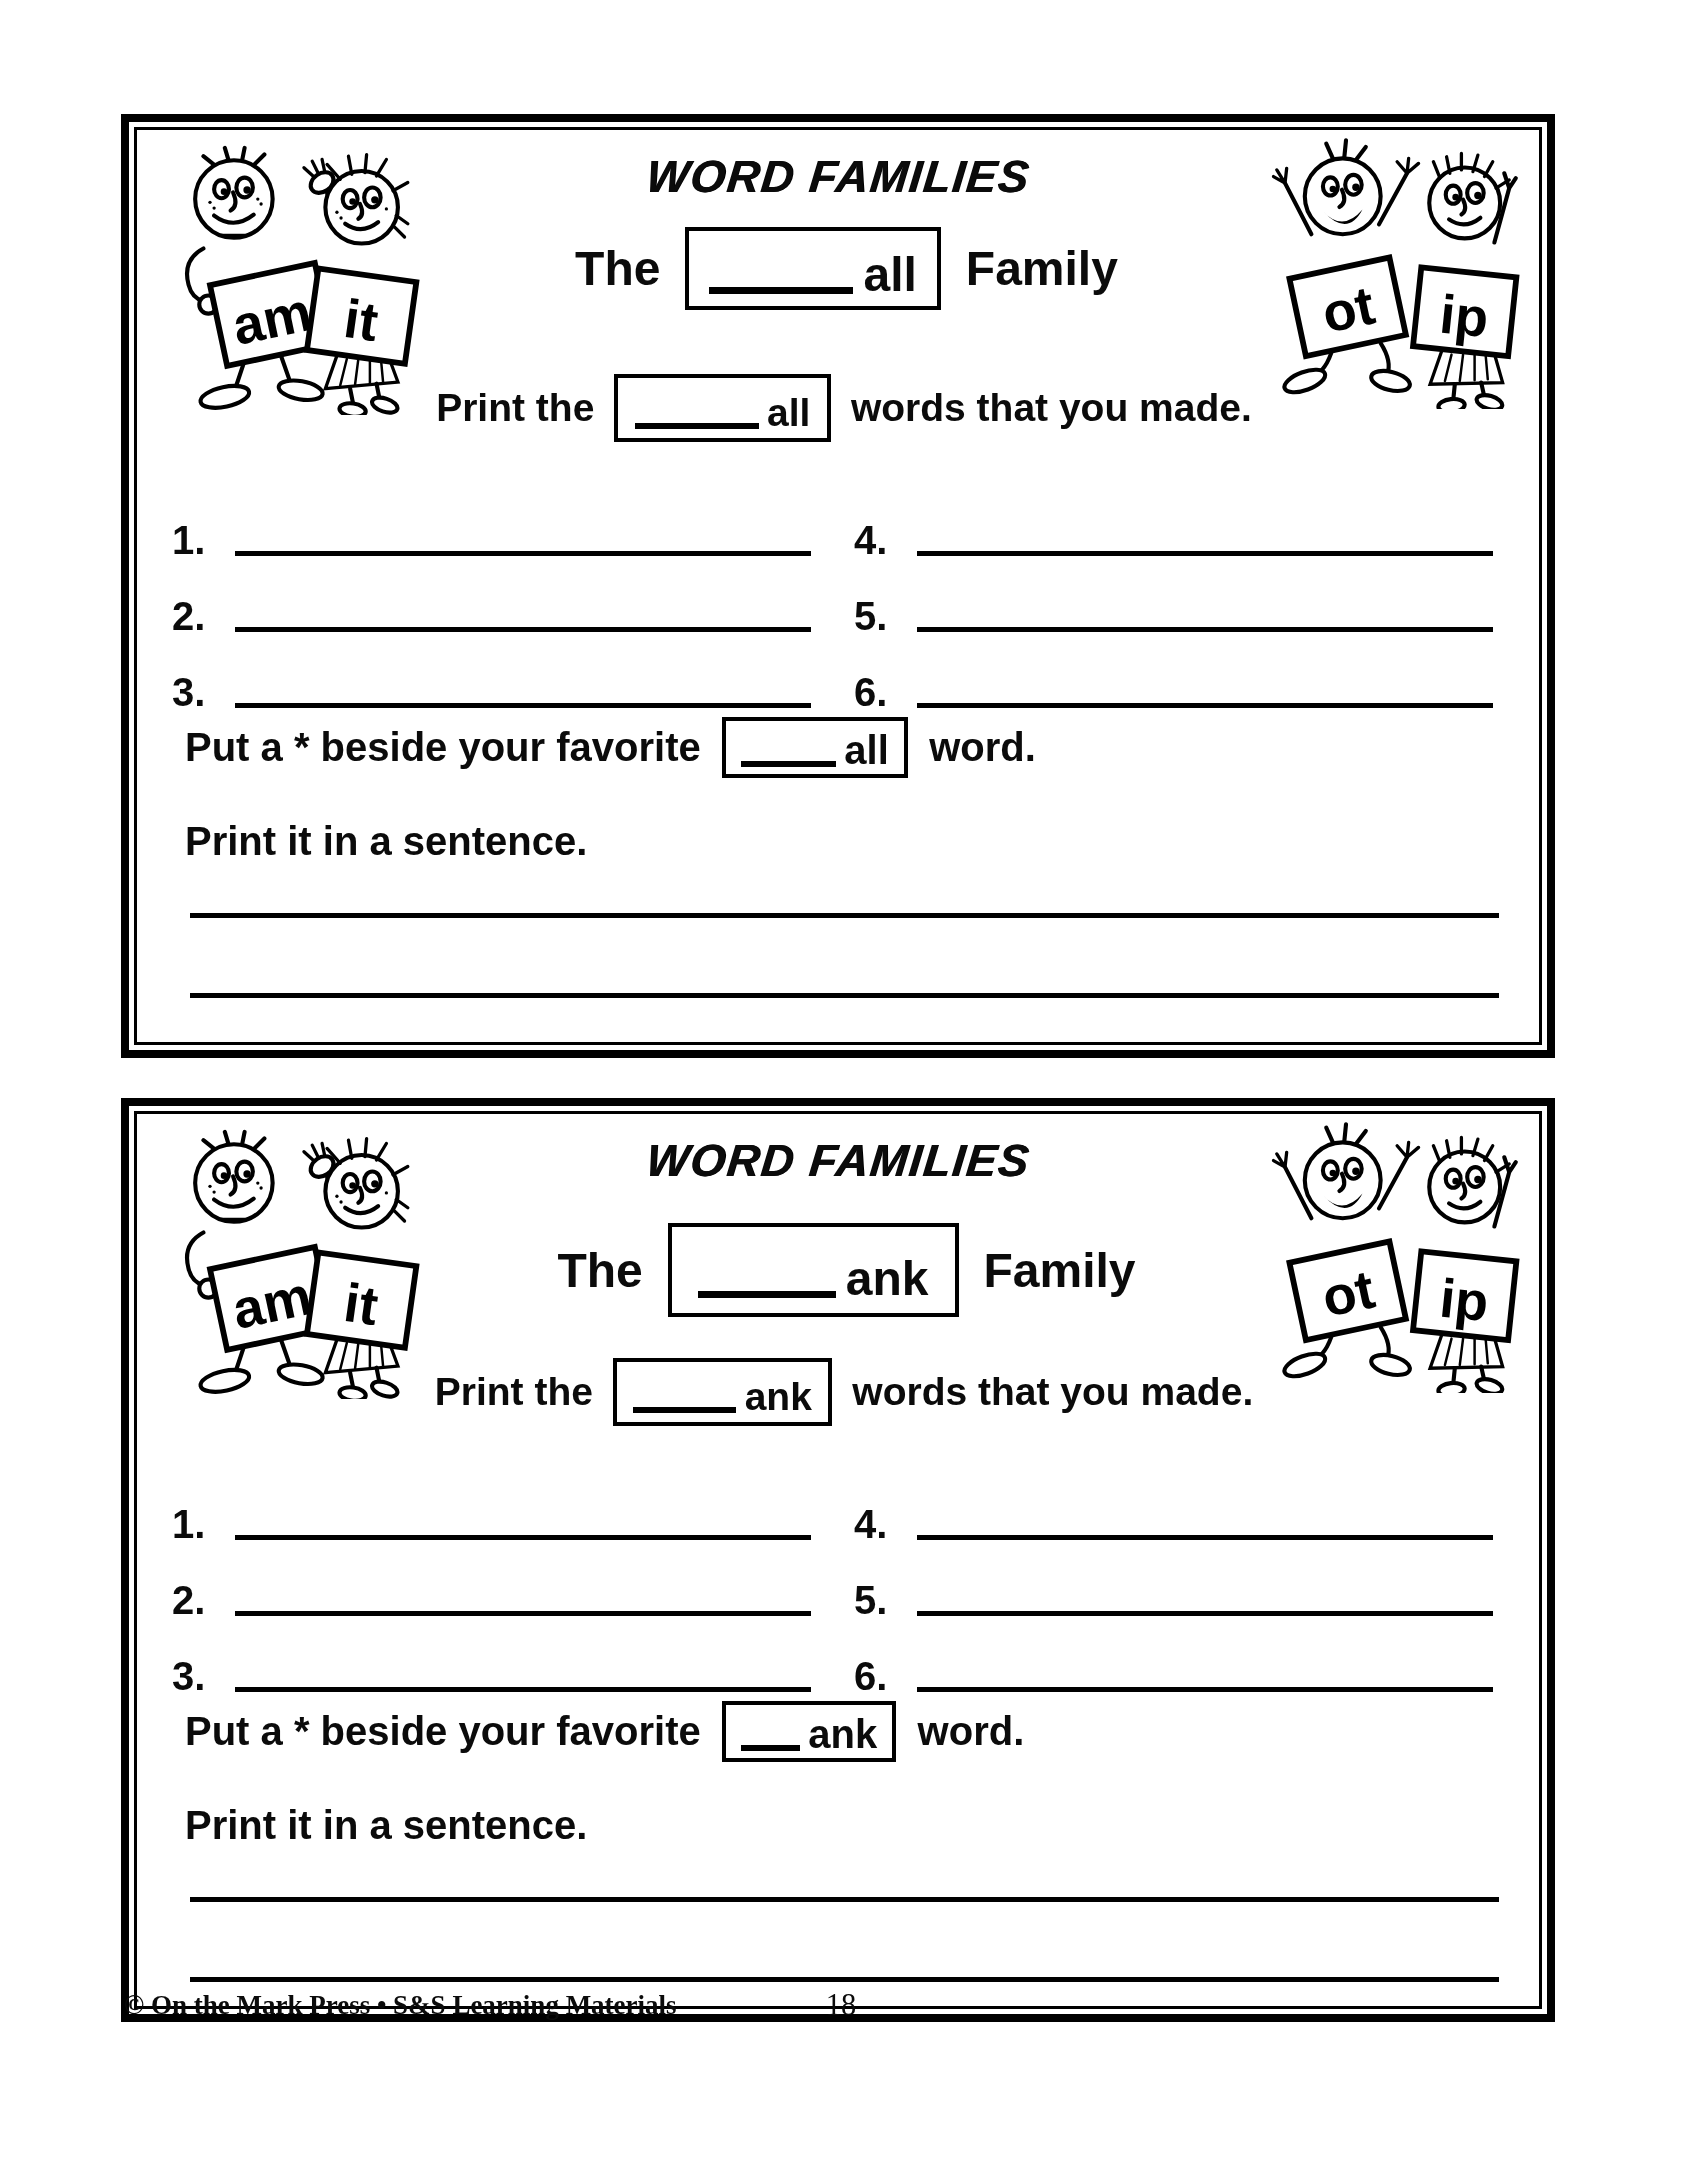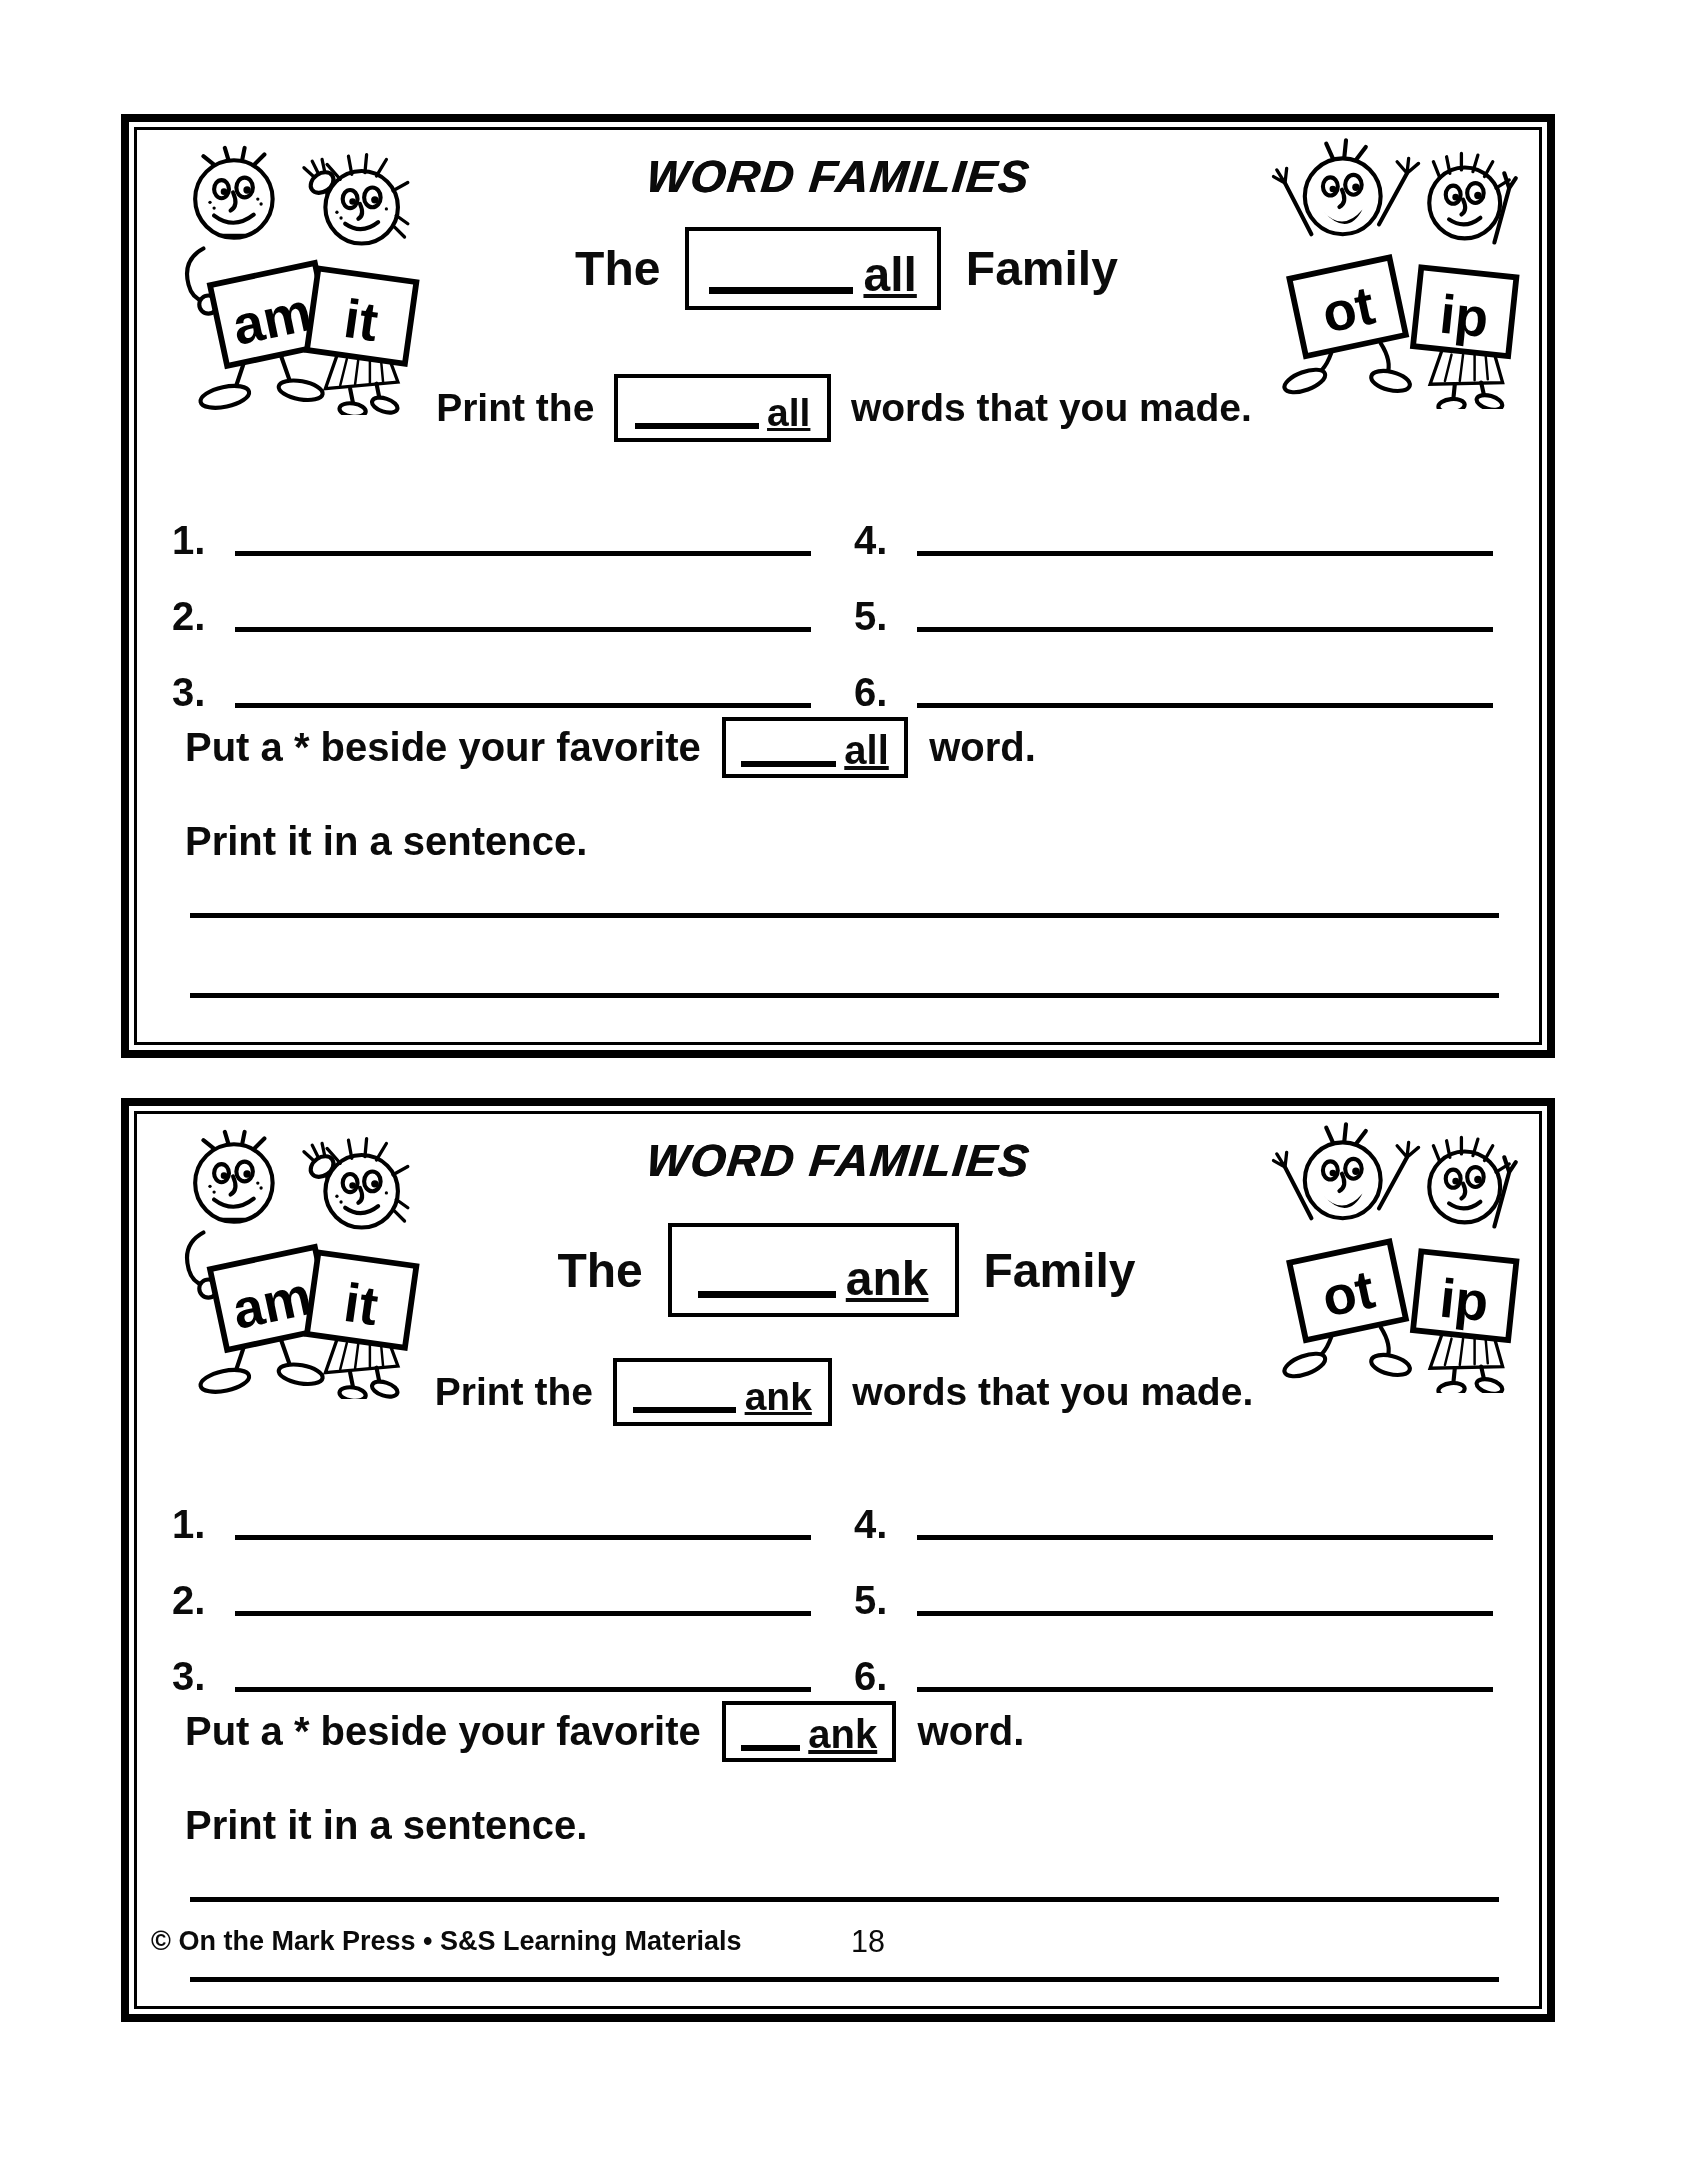--- a/index.html
+++ b/index.html
@@ -19,21 +19,21 @@
 
   .title{position:absolute;top:21.4px;left:280px;right:280px;text-align:center;
          font-size:45px;font-weight:bold;font-style:italic;letter-spacing:1.6px;
          transform:skewX(-6deg);text-shadow:0.8px 0 0 #000;}
 
   .line-row{display:flex;justify-content:center;align-items:center;font-weight:bold;}
   .family-line{position:absolute;top:97px;left:0;right:0;font-size:48px;padding-left:17px;}
   .print-line{position:absolute;top:244px;left:12px;right:0;font-size:39px;}
 
   .fbox{display:flex;align-items:flex-end;border:4.1px solid #000;background:#fff;}
-  .fbox span{line-height:.82;text-decoration:underline;}
+  .fbox span{line-height:.82;}
   .blank{border-bottom:7.4px solid #000;}
   .family-line .fbox{margin:0 25px;padding:15px 20px 11.5px;}
   .family-line .blank{width:144px;height:41px;}
   .family-line .suffix{margin-left:10px;}
   .print-line .fbox{margin:0 20px;padding:11.5px 16.5px 9px;}
   .print-line .blank{width:124px;height:33px;border-bottom-width:6.6px;}
   .print-line .suffix{margin-left:8.2px;}
 
   .numbers{position:absolute;top:375px;left:35px;right:46px;display:grid;
            grid-template-columns:1fr 1fr;column-gap:43px;row-gap:23px;}
@@ -52,22 +52,22 @@
   .sl1{top:783px}.sl2{top:863px}
 
   
   #panel2 .family-line{top:109px;}
   #panel2 .family-line .fbox{padding:23px 26px 15px;}
   #panel2 .family-line .blank{width:138px;}
   #panel2 .print-line .blank{width:103px;}
   #panel2 .favorite .blank{width:59px;}
 
   
-  .footer{position:absolute;top:1926px;left:124px;width:1434px;height:41px;
-          font-family:Liberation Sans, sans-serif;font-size:27px;font-weight:bold;margin-left:27px;}
+  .footer{position:absolute;top:1990px;left:124px;width:1434px;height:41px;
+          font-family:Liberation Serif, serif;font-size:27px;font-weight:bold;}
   .footer-left{position:absolute;left:0;top:0;}
   .footer-center{position:absolute;left:50%;top:-1.6px;transform:translateX(-50%);
                  font-size:30.5px;font-weight:normal;}
   .footer-right{position:absolute;right:0;top:0;}
 </style>
 </head>
 <body>
 
 <div class="panel" id="panel1">
   <div class="inner">

